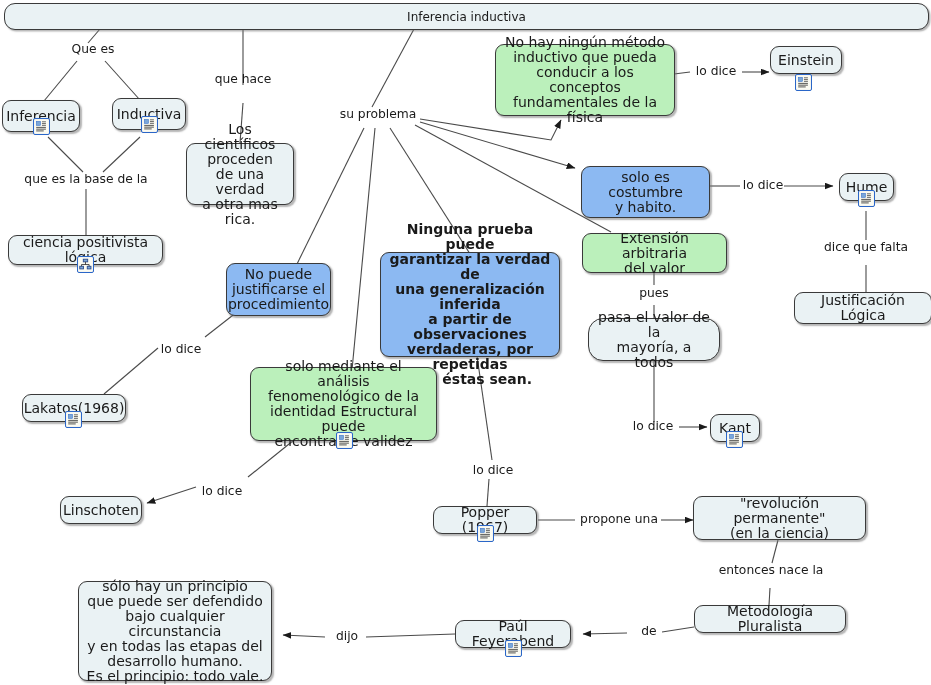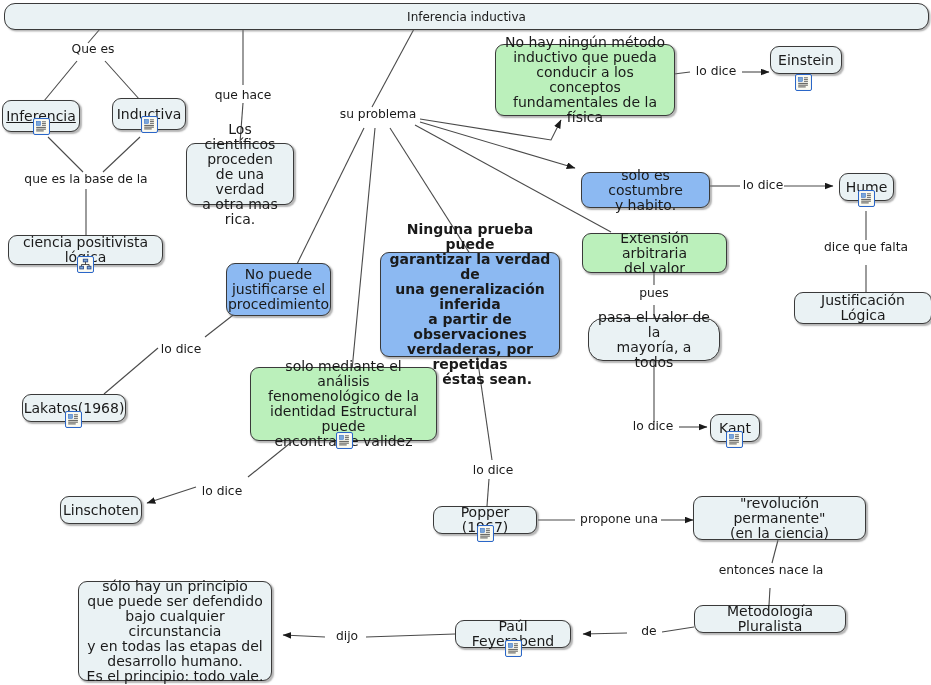--- a/index.html
+++ b/index.html
@@ -154,36 +154,36 @@
       <path d="M325,637 L283,635" marker-end="url(#ah)"></path>
     </g>
   </svg>
 
   <div class="title-bar">
     <span class="nt">Inferencia inductiva</span>
   </div>
 
   <div class="elabel" style="left:63px;  top:42px;  width:60px;">Que es</div>
   <div class="elabel" style="left:16px;  top:172px; width:140px;">que es la base de la</div>
-  <div class="elabel" style="left:212px; top:88px;  width:62px;">que hace</div>
+  <div class="elabel" style="left:212px; top:72px;  width:62px;">que hace</div>
   <div class="elabel" style="left:338px; top:107px; width:80px;">su problema</div>
   <div class="elabel" style="left:690px; top:64px;  width:52px;">lo dice</div>
   <div class="elabel" style="left:740px; top:178px; width:46px;">lo dice</div>
   <div class="elabel" style="left:812px; top:240px; width:108px;">dice que falta</div>
   <div class="elabel" style="left:634px; top:286px; width:40px;">pues</div>
   <div class="elabel" style="left:628px; top:419px; width:50px;">lo dice</div>
   <div class="elabel" style="left:156px; top:342px; width:50px;">lo dice</div>
   <div class="elabel" style="left:197px; top:484px; width:50px;">lo dice</div>
   <div class="elabel" style="left:468px; top:463px; width:50px;">lo dice</div>
   <div class="elabel" style="left:576px; top:512px; width:86px;">propone una</div>
   <div class="elabel" style="left:712px; top:563px; width:118px;">entonces nace la</div>
   <div class="elabel" style="left:636px; top:624px; width:26px;">de</div>
   <div class="elabel" style="left:327px; top:629px; width:40px;">dijo</div>
 
-  <div class="node c-pale" style="left:2px;   top:100px; width:78px;  height:32px;text-decoration:underline;">
+  <div class="node c-pale" style="left:2px;   top:100px; width:78px;  height:32px;">
     <span class="nt">Inferencia</span>
   </div>
   <span class="ico" style="left:33px; top:118px;">
     <svg viewBox="0 0 17 17">
         <rect x="1" y="1" width="15" height="15" fill="#fbfbf2"></rect>
         <rect x="2.5" y="2.5" width="5" height="5" fill="#7ba7d8" stroke="#2a66c8" stroke-width=".5"></rect>
         <g stroke="#2a2a2a" stroke-width=".9">
           <line x1="2.5" y1="9.5" x2="13.5" y2="9.5"></line>
           <line x1="2.5" y1="11.5" x2="13.5" y2="11.5"></line>
           <line x1="2.5" y1="13.5" x2="11" y2="13.5"></line>
@@ -263,21 +263,21 @@
           <line x1="2.5" y1="13.5" x2="11" y2="13.5"></line>
         </g>
         <g stroke="#2a2a2a" stroke-width=".8">
           <line x1="9" y1="3.2" x2="13.5" y2="3.2"></line>
           <line x1="9" y1="5.2" x2="13.5" y2="5.2"></line>
           <line x1="9" y1="7.2" x2="13.5" y2="7.2"></line>
         </g>
       </svg>
   </span>
 
-  <div class="node c-blue" style="left:581px; top:172px; width:129px; height:36px;">
+  <div class="node c-blue" style="left:581px; top:166px; width:129px; height:52px;">
     <span class="nt">solo es costumbre
 y habito.</span>
   </div>
 
   <div class="node c-pale" style="left:839px; top:173px; width:55px;  height:28px;">
     <span class="nt">Hume</span>
   </div>
   <span class="ico" style="left:858px; top:190px;">
     <svg viewBox="0 0 17 17">
         <rect x="1" y="1" width="15" height="15" fill="#fbfbf2"></rect>

